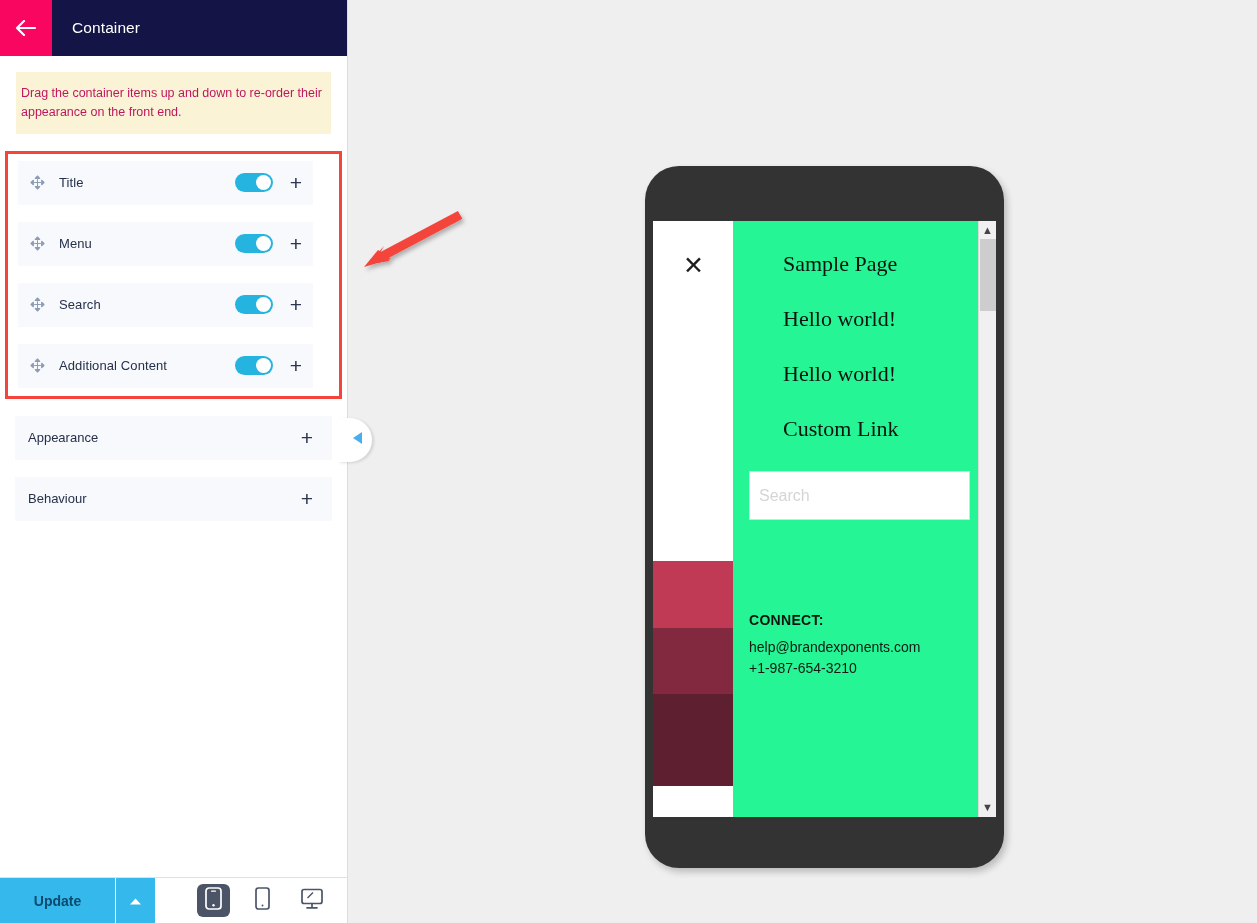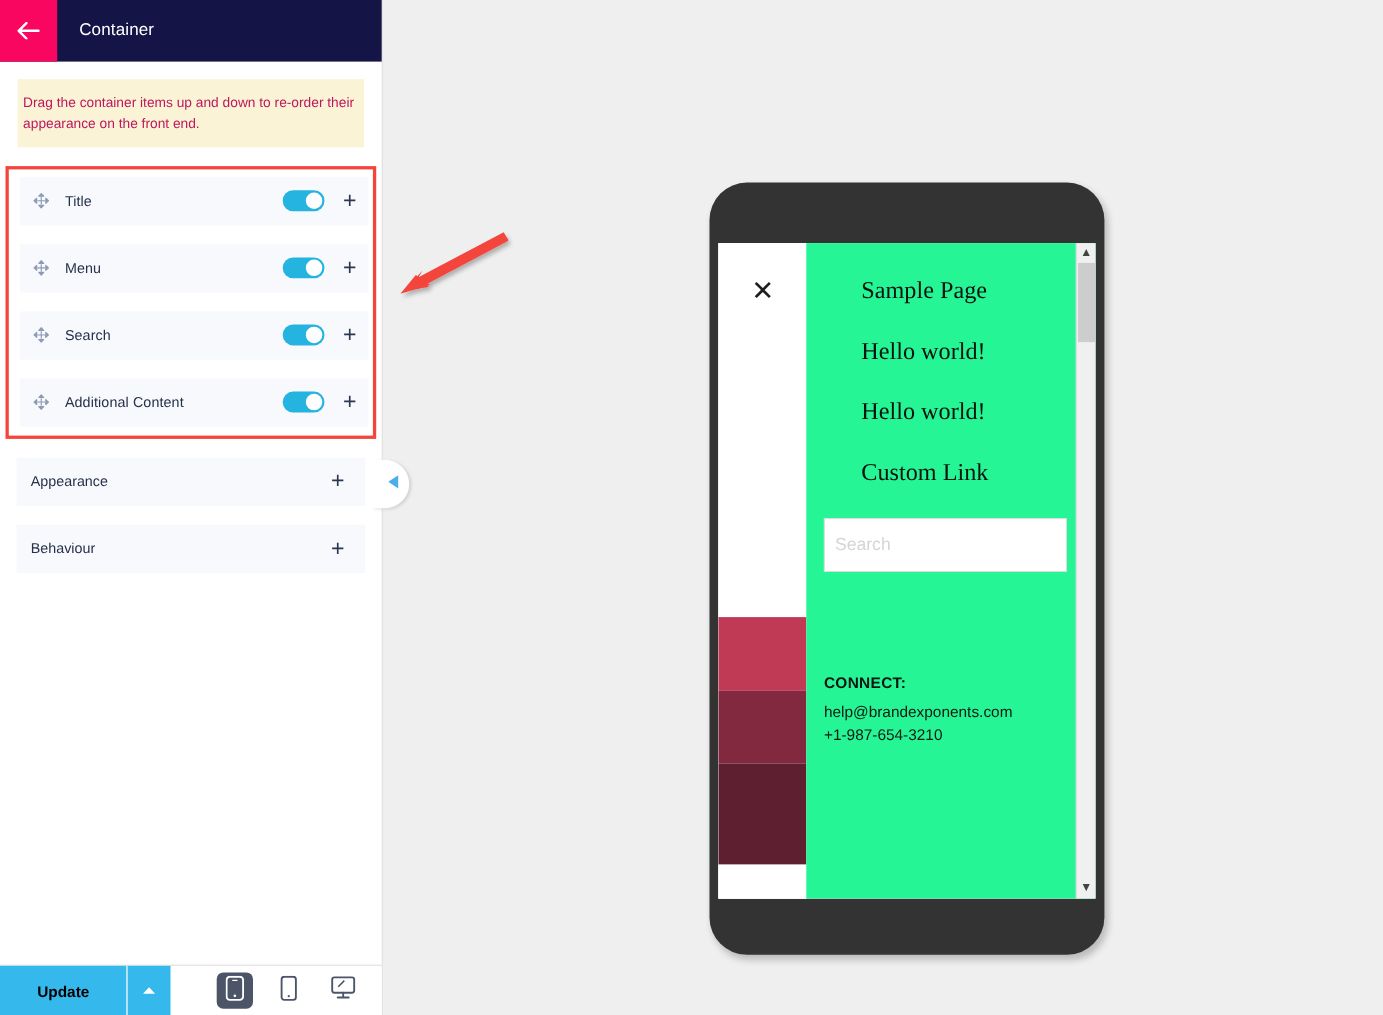--- a/index.html
+++ b/index.html
@@ -41,21 +41,21 @@
     color: #be185d;
     font-size: 12.5px;
     line-height: 1.5;
     padding: 12px 5px;
   }
 
   .items-wrap {
     position: relative;
     margin: 17px 5px 0 5px;
     border: 3px solid #f4453c;
-    padding: 7px 4px 8px 10px;
+    padding: 7px 26px 8px 10px;
     background: #ffffff;
   }
   .row {
     display: flex; align-items: center;
     height: 44px;
     background: #f7f9fc;
     margin-bottom: 17px;
     padding: 0 8px 0 12px;
     cursor: pointer;
   }
@@ -102,21 +102,21 @@
   }
 
   .panel-footer {
     position: absolute; left: 0; bottom: 0;
     width: 347px; height: 46px;
     background: #ffffff;
     border-top: 1px solid #dfdfdf;
     display: flex; align-items: stretch;
   }
   .update-btn {
-    width: 115px; background: #35b9ec; color: #000000;
+    width: 115px; background: #35b9ec; color: #0c4a6e;
     display: flex; align-items: center; justify-content: center;
     font-size: 14px; font-weight: bold; cursor: pointer;
   }
   .update-caret {
     width: 40px; background: #35b9ec; border-left: 1px solid #ffffff;
     display: flex; align-items: center; justify-content: center; cursor: pointer;
   }
   .devices {
     flex: 1; display: flex; align-items: center; gap: 16px;
     padding-left: 42px;

